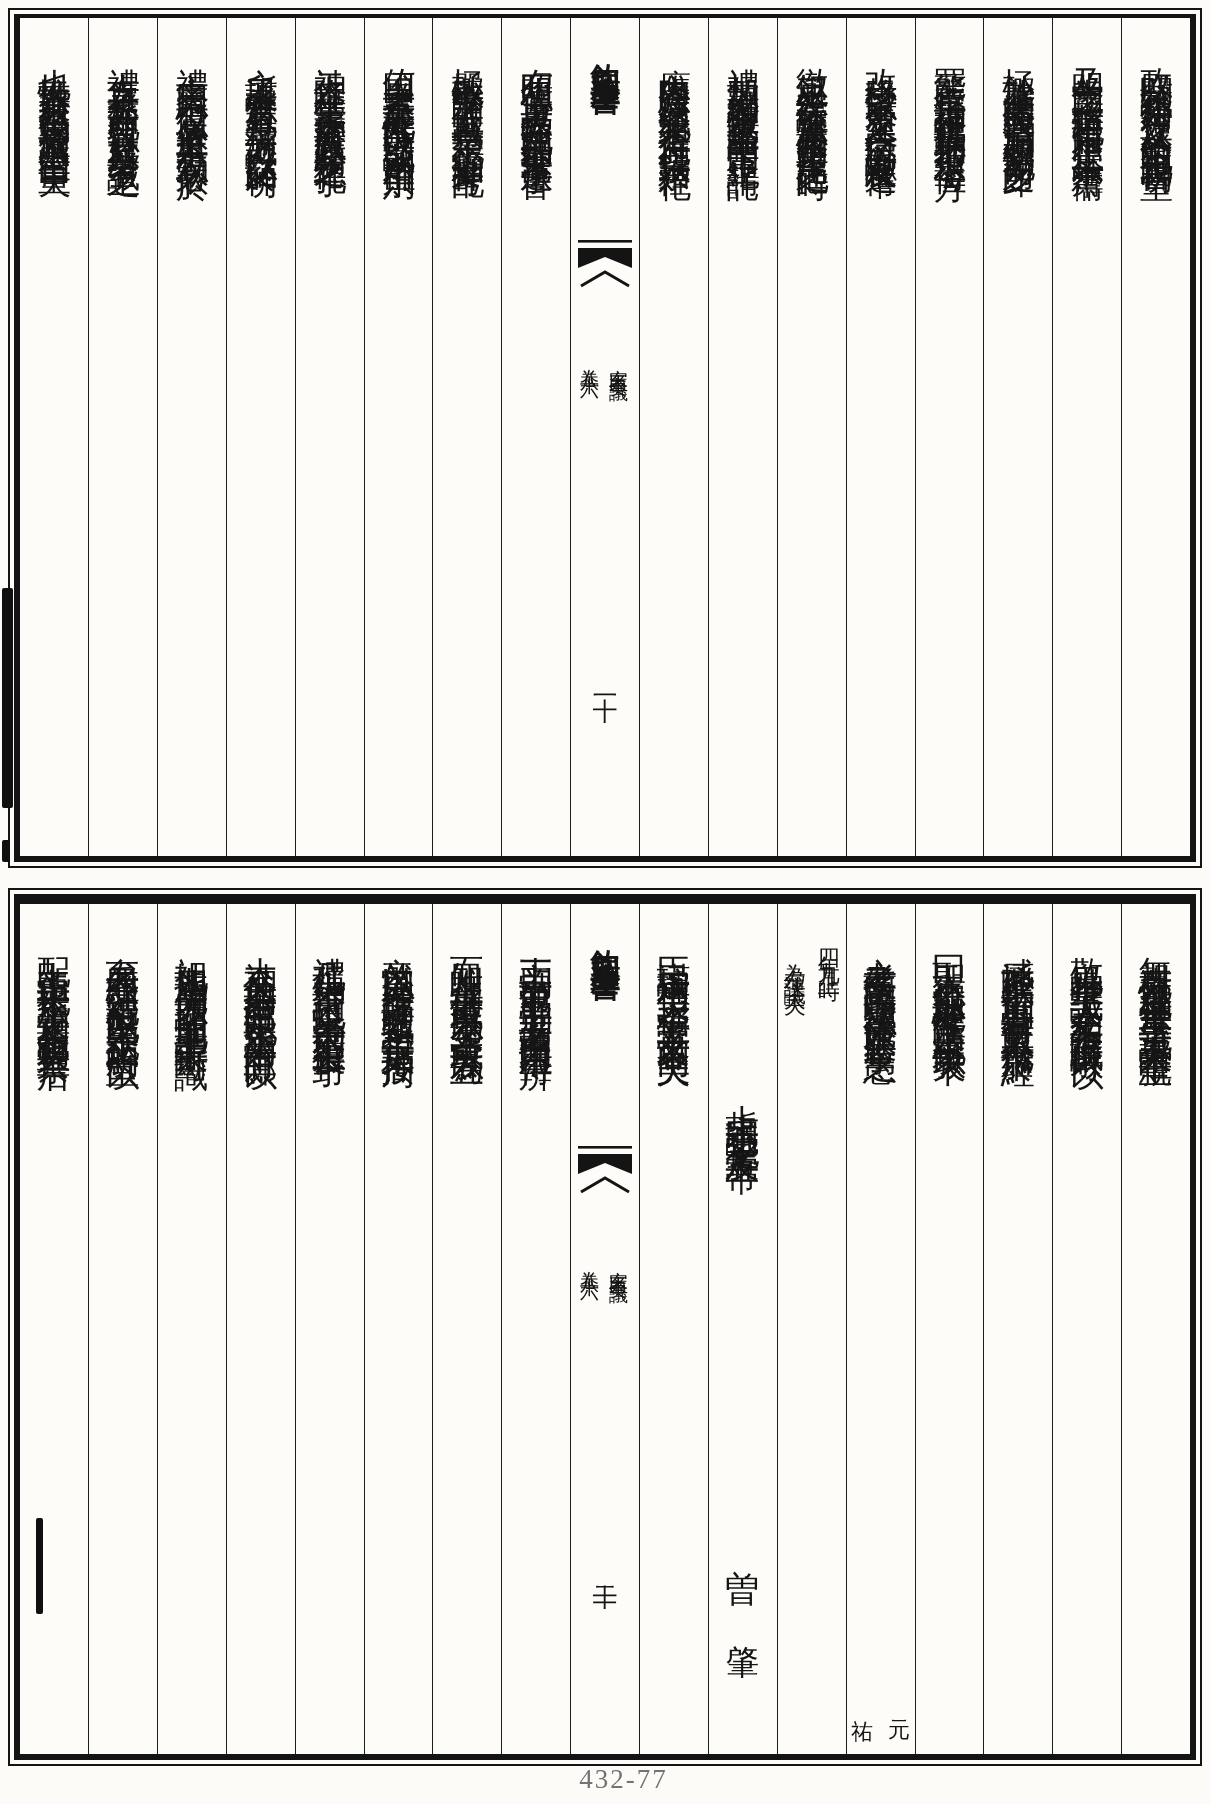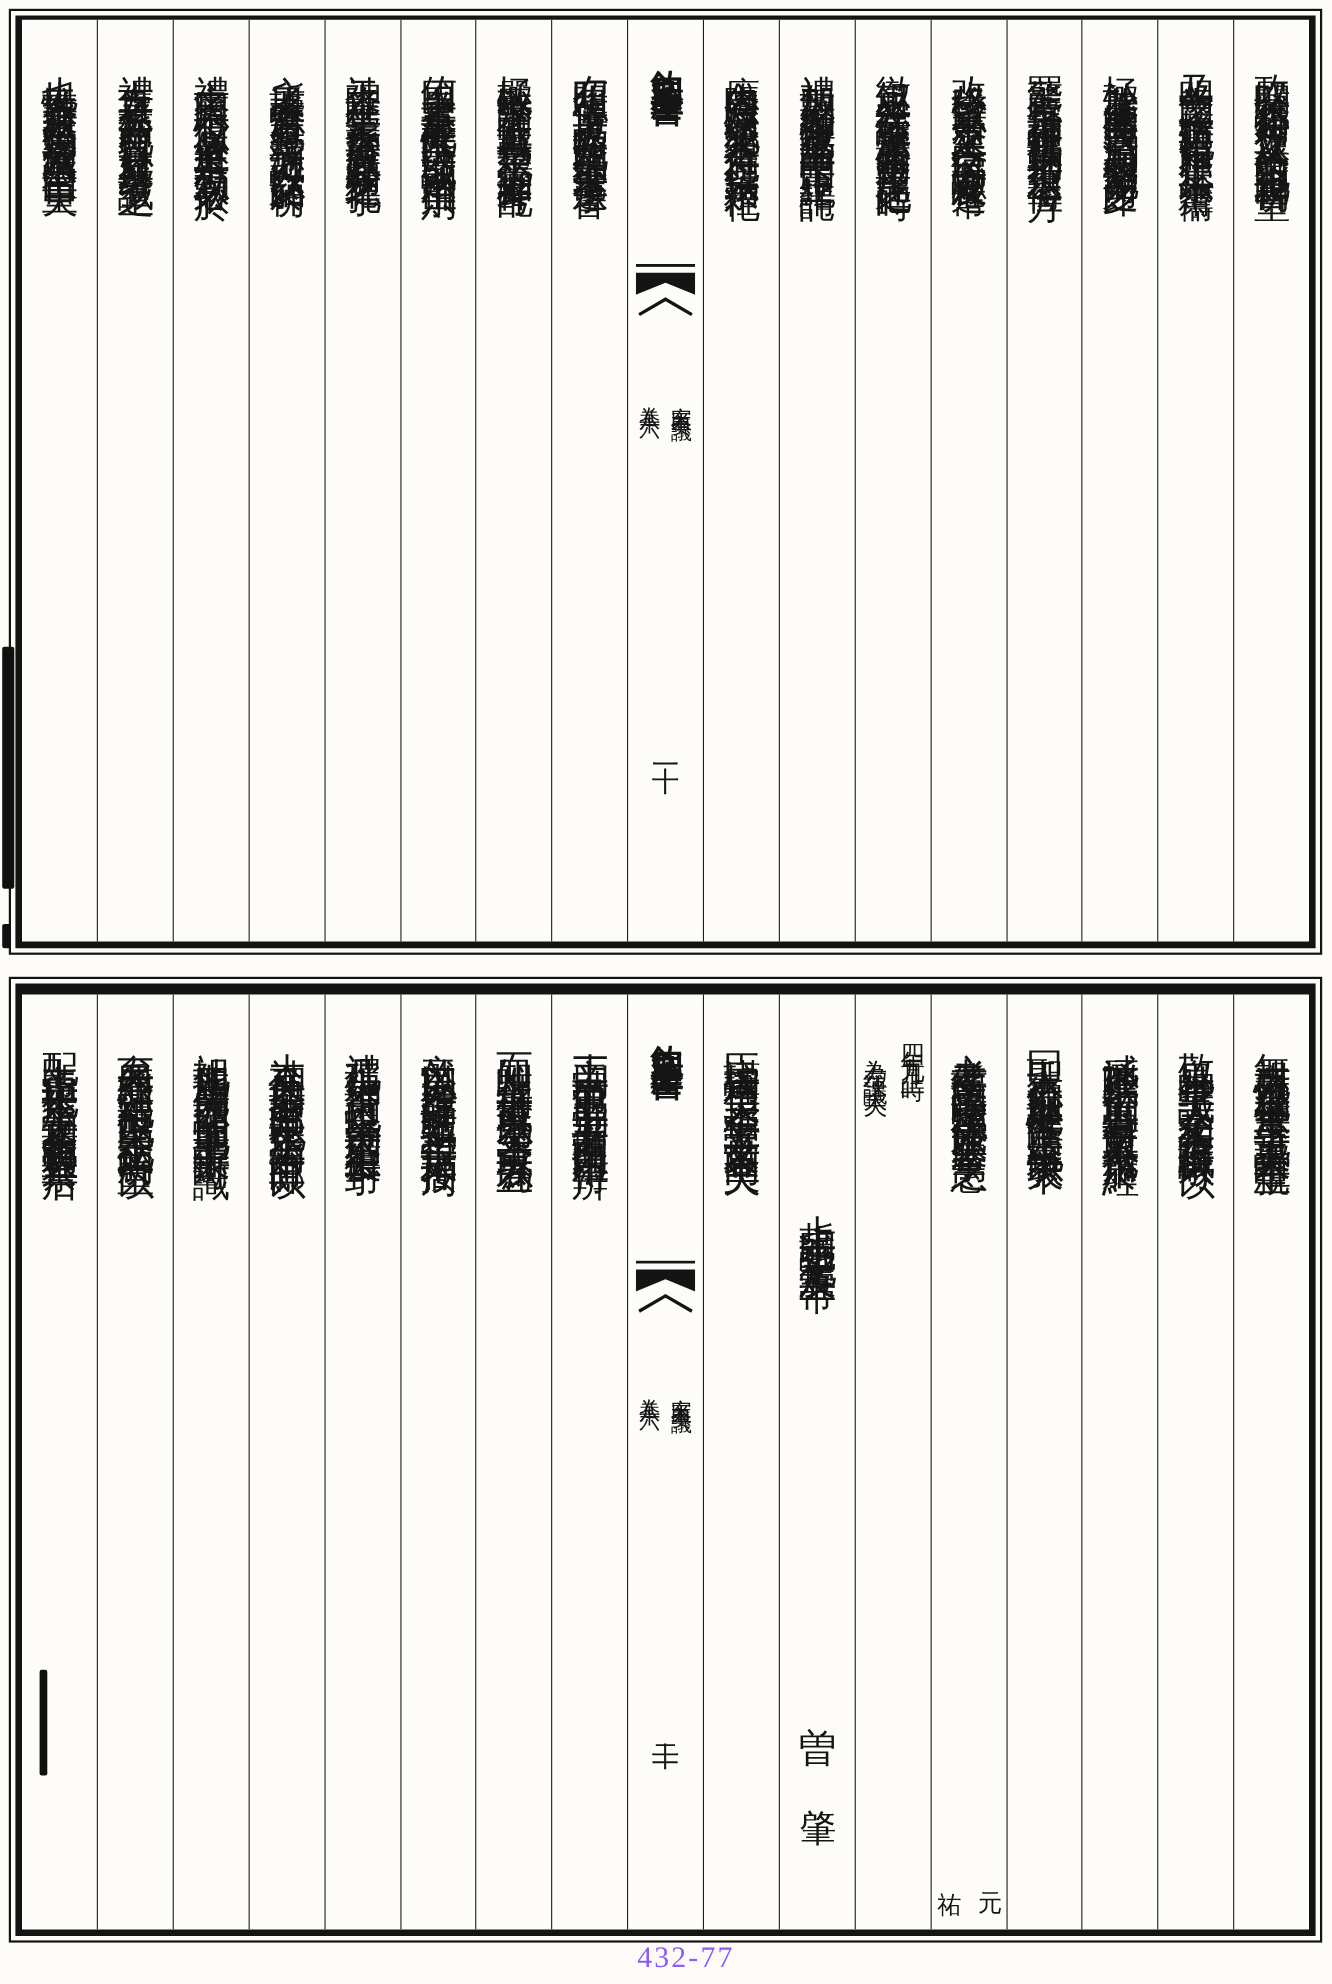--- a/index.html
+++ b/index.html
@@ -48,21 +48,21 @@
   .note-dbl .vsmall:last-child{padding-top:14px;}
   .note-pair{position:absolute;top:798px;left:50%;transform:translateX(-50%);
     display:flex;flex-direction:row-reverse;gap:7px;}
   .note-pair .vsmall{font-size:22px;}
   .memo-title{top:174px;font-size:34px;letter-spacing:5px;}
   .author-1{top:638px;font-size:34px;}
   .author-2{top:714px;font-size:34px;}
   
   .page-id{
     position:absolute;left:0;right:0;top:1764px;text-align:center;
-    font-size:27px;letter-spacing:2px;color:#8b5cf6;
+    font-size:27px;letter-spacing:2px;color:#737373;
     font-family:"Liberation Serif","DejaVu Serif",serif;
     margin-left:36px;
   }
   
   .artifact{position:absolute;background:#101010;border-radius:2px;}
   .a1{left:2px;top:588px;width:11px;height:220px;}
   .a2{left:2px;top:840px;width:8px;height:22px;}
   .a3{left:36px;top:1518px;width:7px;height:96px;}
 </style>
 </head>

